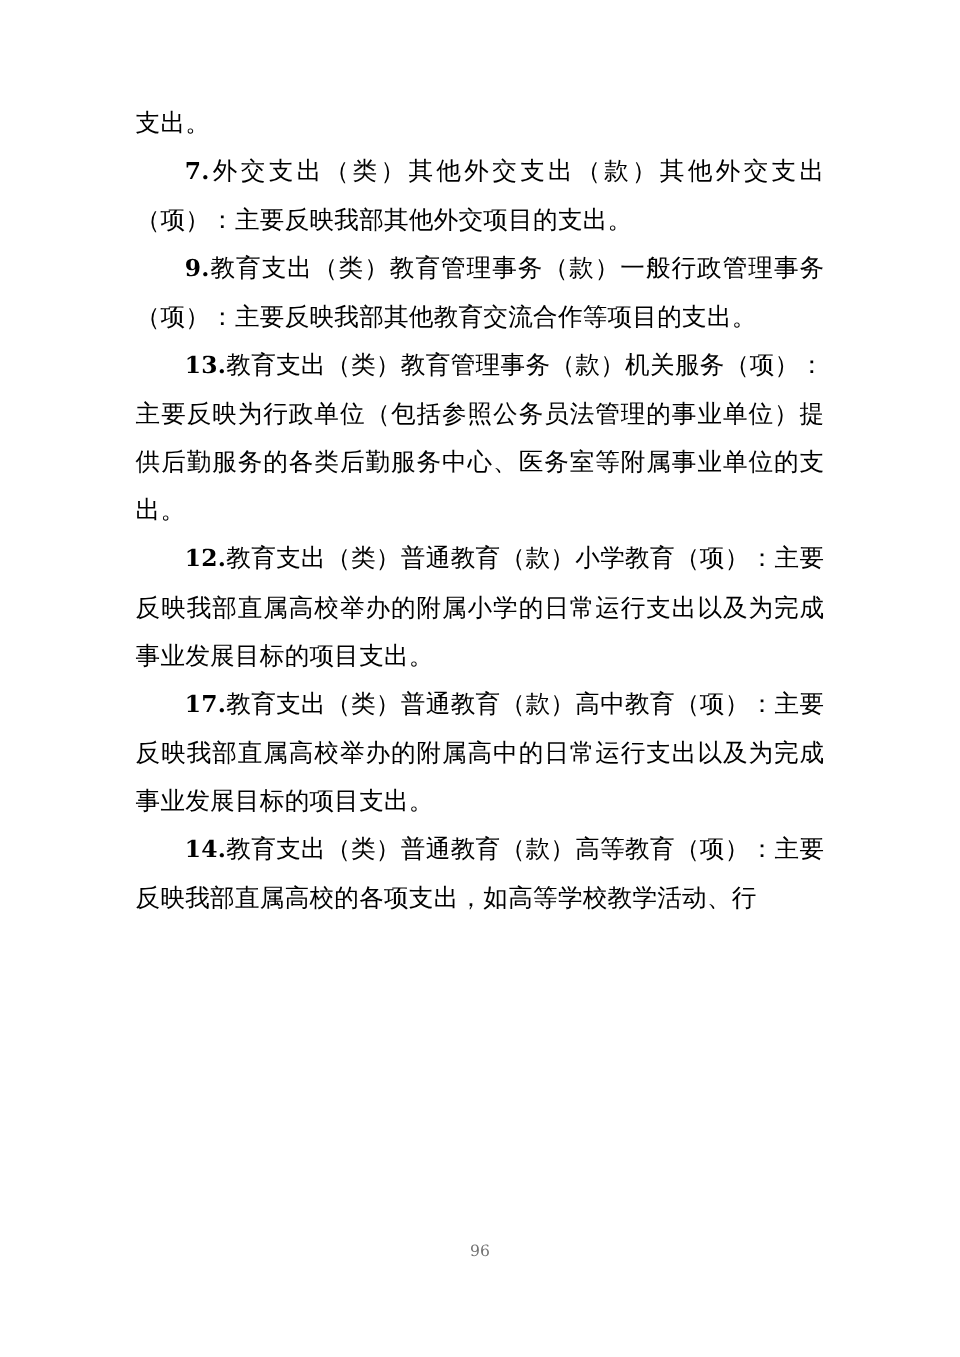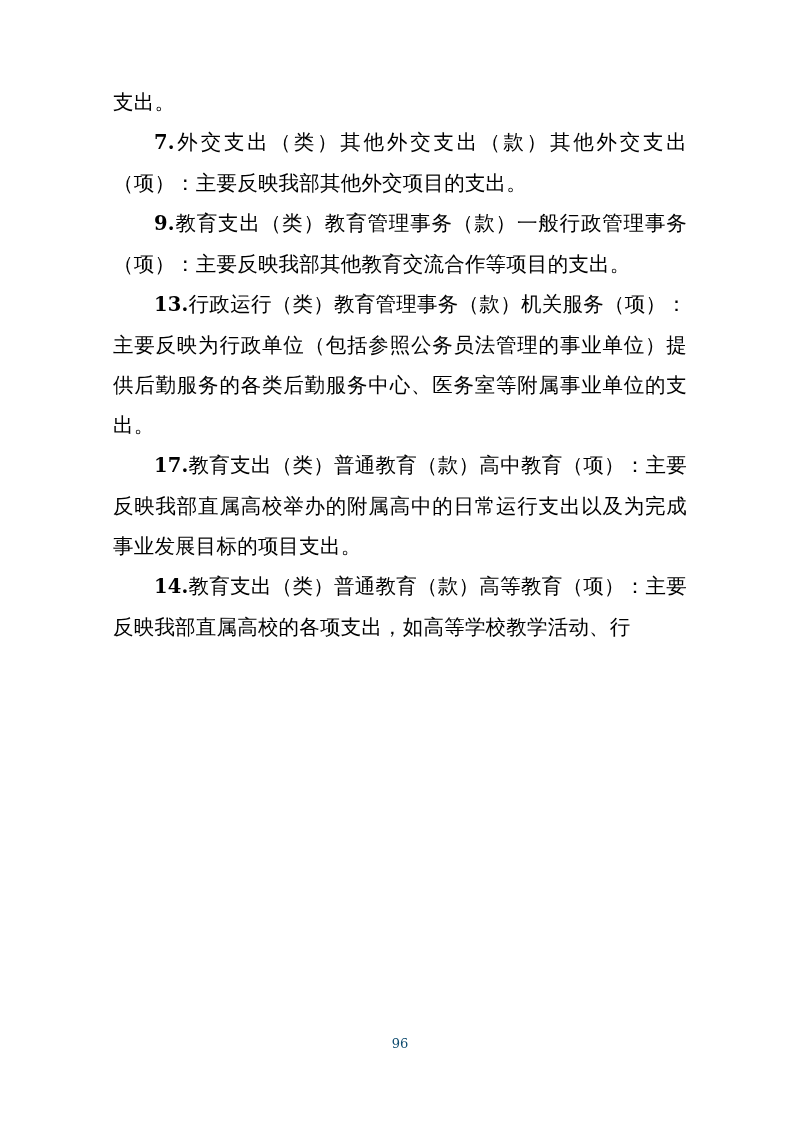--- a/index.html
+++ b/index.html
@@ -40,21 +40,21 @@
     font-size: 19.5px;
   }
   .footer {
     position: absolute;
     left: 0;
     top: 1036px;
     width: 800px;
     text-align: center;
     font-family: "DejaVu Serif", "Liberation Serif", serif;
     font-size: 13px;
-    color: #0c4a6e;
+    color: #737373;
   }
 </style>
 </head>
 <body>
 
 <div class="page">
   <div class="content">
 
     <p class="para">
       <span>支出。</span>
@@ -63,24 +63,27 @@
     <p class="para indent">
       <span class="num">7.</span><span>外交支出（类）其他外交支出（款）其他外交支出（项）：主要反映我部其他外交项目的支出。</span>
     </p>
 
 
     <p class="para indent">
       <span class="num">9.</span><span>教育支出（类）教育管理事务（款）一般行政管理事务（项）：主要反映我部其他教育交流合作等项目的支出。</span>
     </p>
 
     <p class="para indent">
-      <span class="num">13.</span><span>行政运行（类）教育管理事务（款）机关服务（项）：主要反映为行政单位（包括参照公务员法管理的事业单位）提供后勤服务的各类后勤服务中心、医务室等附属事业单位的支出。</span>
+      <span class="num">13.</span><span>教育支出（类）教育管理事务（款）机关服务（项）：主要反映为行政单位（包括参照公务员法管理的事业单位）提供后勤服务的各类后勤服务中心、医务室等附属事业单位的支出。</span>
     </p>
 
 
+    <p class="para indent">
+      <span class="num">12.</span><span>教育支出（类）普通教育（款）小学教育（项）：主要反映我部直属高校举办的附属小学的日常运行支出以及为完成事业发展目标的项目支出。</span>
+    </p>
 
     <p class="para indent">
       <span class="num">17.</span><span>教育支出（类）普通教育（款）高中教育（项）：主要反映我部直属高校举办的附属高中的日常运行支出以及为完成事业发展目标的项目支出。</span>
     </p>
 
     <p class="para indent">
       <span class="num">14.</span><span>教育支出（类）普通教育（款）高等教育（项）：主要反映我部直属高校的各项支出，如高等学校教学活动、行</span>
     </p>
 
   </div>

